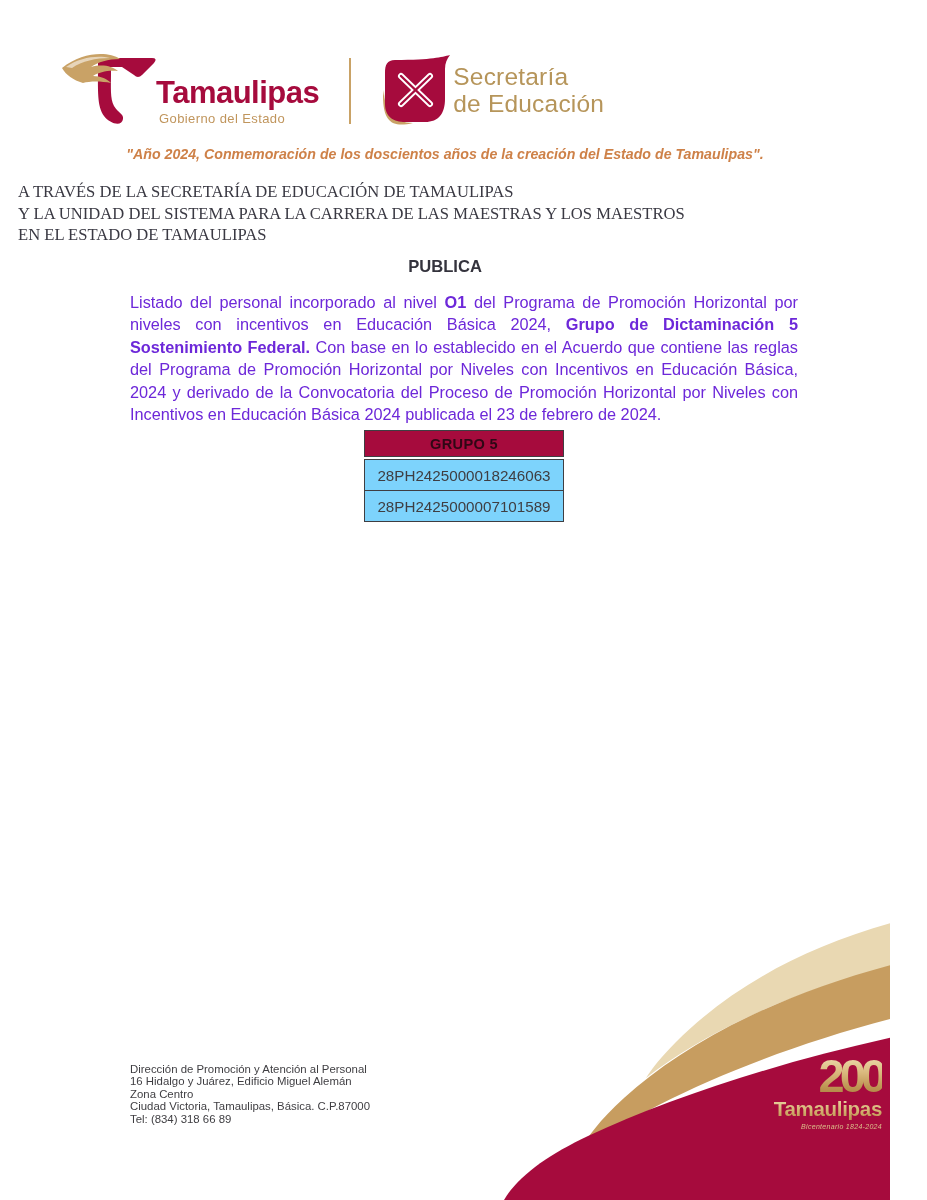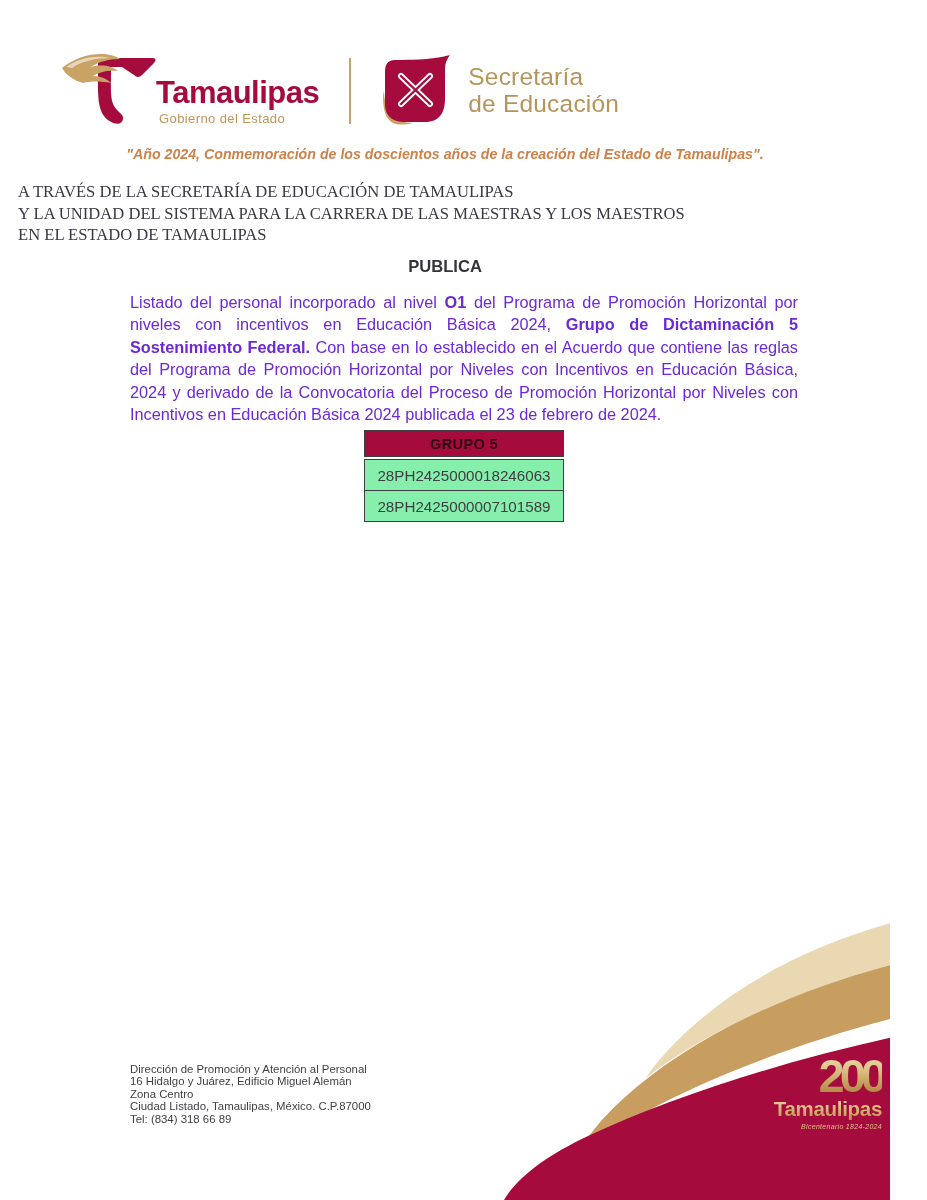--- a/index.html
+++ b/index.html
@@ -10,36 +10,36 @@
   
   .decor{position:absolute;left:0;top:0;width:927px;height:1200px;z-index:0;}
   
   .header{position:absolute;top:48px;left:60px;display:flex;align-items:center;z-index:2;}
   .tam-logo{display:block;}
   .tam-text{margin-left:-16px;margin-top:22px;}
   .tam-name{font-size:31px;font-weight:700;color:#A60B3D;letter-spacing:-0.5px;line-height:1;}
   .tam-tagline{font-size:13px;color:#C0955C;margin-top:3px;padding-left:3px;letter-spacing:0.4px;}
   .divider{width:2px;height:66px;background:#C9A266;margin:2px 26px 0 30px;}
   .se-logo{display:block;margin-top:2px;}
-  .se-text{margin-left:15px;font-size:24.5px;color:#B6955A;line-height:1.1;letter-spacing:0.2px;margin-top:2px;}
+  .se-text{font-size:24.5px;color:#B6955A;line-height:1.1;letter-spacing:0.2px;margin-top:2px;}
   
   .quote{position:absolute;top:146px;left:0;width:100%;text-align:center;
     font-size:14.2px;font-style:italic;font-weight:700;color:#CE8148;z-index:2;}
   .heading{position:absolute;top:181px;left:18px;width:100%;text-align:left;
     font-size:16.6px;line-height:21.6px;color:#3A3943;z-index:2;font-family:Liberation Serif, serif;}
   .publica{position:absolute;top:257px;left:0;width:100%;text-align:center;
     font-size:16.6px;font-weight:700;color:#34333D;z-index:2;}
   .para{position:absolute;top:291px;left:130px;width:668px;text-align:justify;
     font-size:16.3px;line-height:22.4px;color:#6d28d9;z-index:2;}
   
   .grupo-table{position:absolute;top:430px;left:364px;width:200px;z-index:2;}
   .grupo-header{box-sizing:border-box;border:1px solid #3F3E42;background:#A60B3D;
     height:27px;display:flex;align-items:center;justify-content:center;
     font-size:14.6px;font-weight:700;color:#2F0715;letter-spacing:0.3px;margin-bottom:2px;}
-  .grupo-row{box-sizing:border-box;border:1px solid #3F3E42;background:#86efac;
+  .grupo-row{box-sizing:border-box;border:1px solid #3F3E42;background:#7dd3fc;
     height:32px;display:flex;align-items:center;justify-content:center;
     font-size:15.2px;color:#3F3E42;}
   .grupo-row + .grupo-row{margin-top:-1px;}
   
   .footer{position:absolute;top:1063px;left:130px;font-size:11.4px;line-height:12.4px;
     color:#3F3E42;z-index:2;}
   .footer span{display:block;}
   
   .bic{position:absolute;top:1052px;left:764px;width:118px;text-align:right;z-index:2;}
   .bic-number{font-size:47px;font-weight:700;letter-spacing:-5px;line-height:1;
@@ -106,21 +106,21 @@
   <div class="grupo-table">
     <div class="grupo-header">GRUPO 5</div>
     <div class="grupo-row">28PH2425000018246063</div>
     <div class="grupo-row">28PH2425000007101589</div>
   </div>
 
   <div class="footer">
     <span>Dirección de Promoción y Atención al Personal</span>
     <span>16 Hidalgo y Juárez, Edificio Miguel Alemán</span>
     <span>Zona Centro</span>
-    <span>Ciudad Listado, Tamaulipas, México. C.P.87000</span>
+    <span>Ciudad Victoria, Tamaulipas, Básica. C.P.87000</span>
     <span>Tel: (834) 318 66 89</span>
   </div>
 
   <div class="bic">
     <div class="bic-number">200</div>
     <div class="bic-name">Tamaulipas</div>
     <div class="bic-caption">Bicentenario 1824-2024</div>
   </div>
 
 </div>

